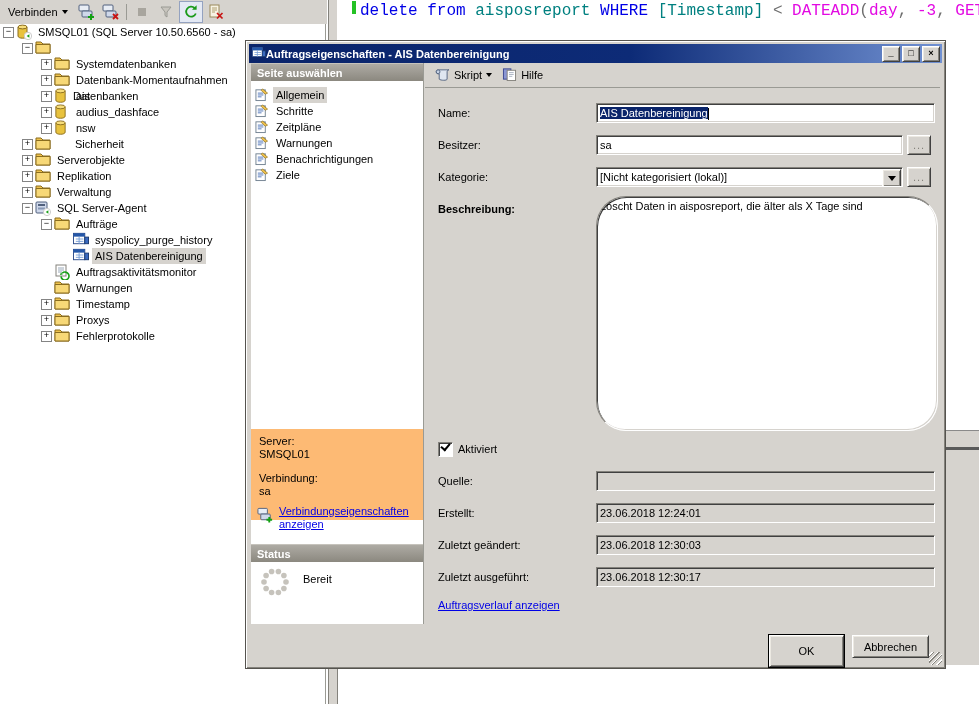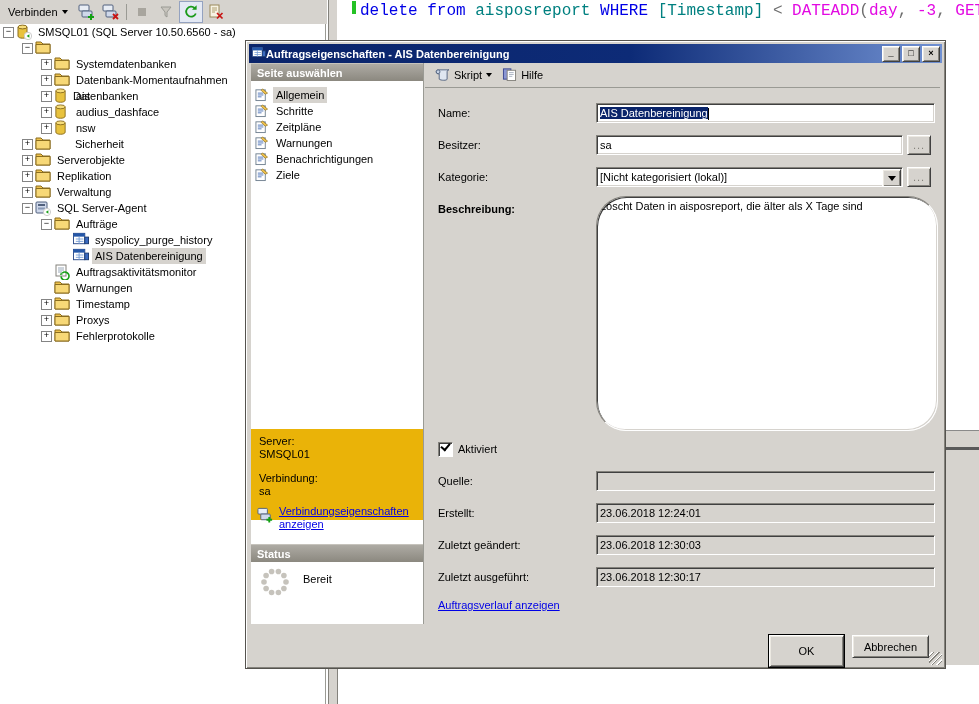--- a/index.html
+++ b/index.html
@@ -395,21 +395,21 @@
           <div class="nav-row" style="top: 86px;">
             <div class="ticon"><svg width="14" height="15" viewBox="0 0 15 15">
                 <rect x="1" y="2.5" width="10" height="11.5" fill="#fff" stroke="#708090"></rect>
                 <path d="M3 6h6M3 8h6M3 10h4" stroke="#4f74b8" fill="none"></path>
                 <path d="M8 1.5l5.5 4.5-2.5 1.2L6.5 3z" fill="#f0c24a" stroke="#8a6d1f" stroke-width="0.7"></path>
               </svg></div>
             <div class="tlabel">Ziele</div>
           </div>
         </div>
 
-      <div style="position:absolute;left:0;top:366px;width:172px;height:91px;background:#eab308;">
+      <div style="position:absolute;left:0;top:366px;width:172px;height:91px;background:#fdba74;">
         <span class="conn-label" style="top:6px;">Server:</span>
         <span class="conn-label" style="top:19px;">SMSQL01</span>
         <span class="conn-label" style="top:43px;">Verbindung:</span>
         <span class="conn-label" style="top:56px;">sa</span>
         <span class="abs" style="left:6px;top:78px;"><svg width="17" height="16" viewBox="0 0 18 16">
               <rect x="1" y="1" width="10" height="6" rx="1" fill="#e8edf5" stroke="#51617e"></rect>
               <rect x="4" y="7" width="10" height="6" rx="1" fill="#cfd8ea" stroke="#51617e"></rect>
               <path d="M10 13h6M13 10v6" stroke="#12a012" stroke-width="2" fill="none"></path>
             </svg></span>
         <a class="lnk abs" style="left:28px;top:76px;width:138px;line-height:13px;">Verbindungseigenschaften anzeigen</a>

